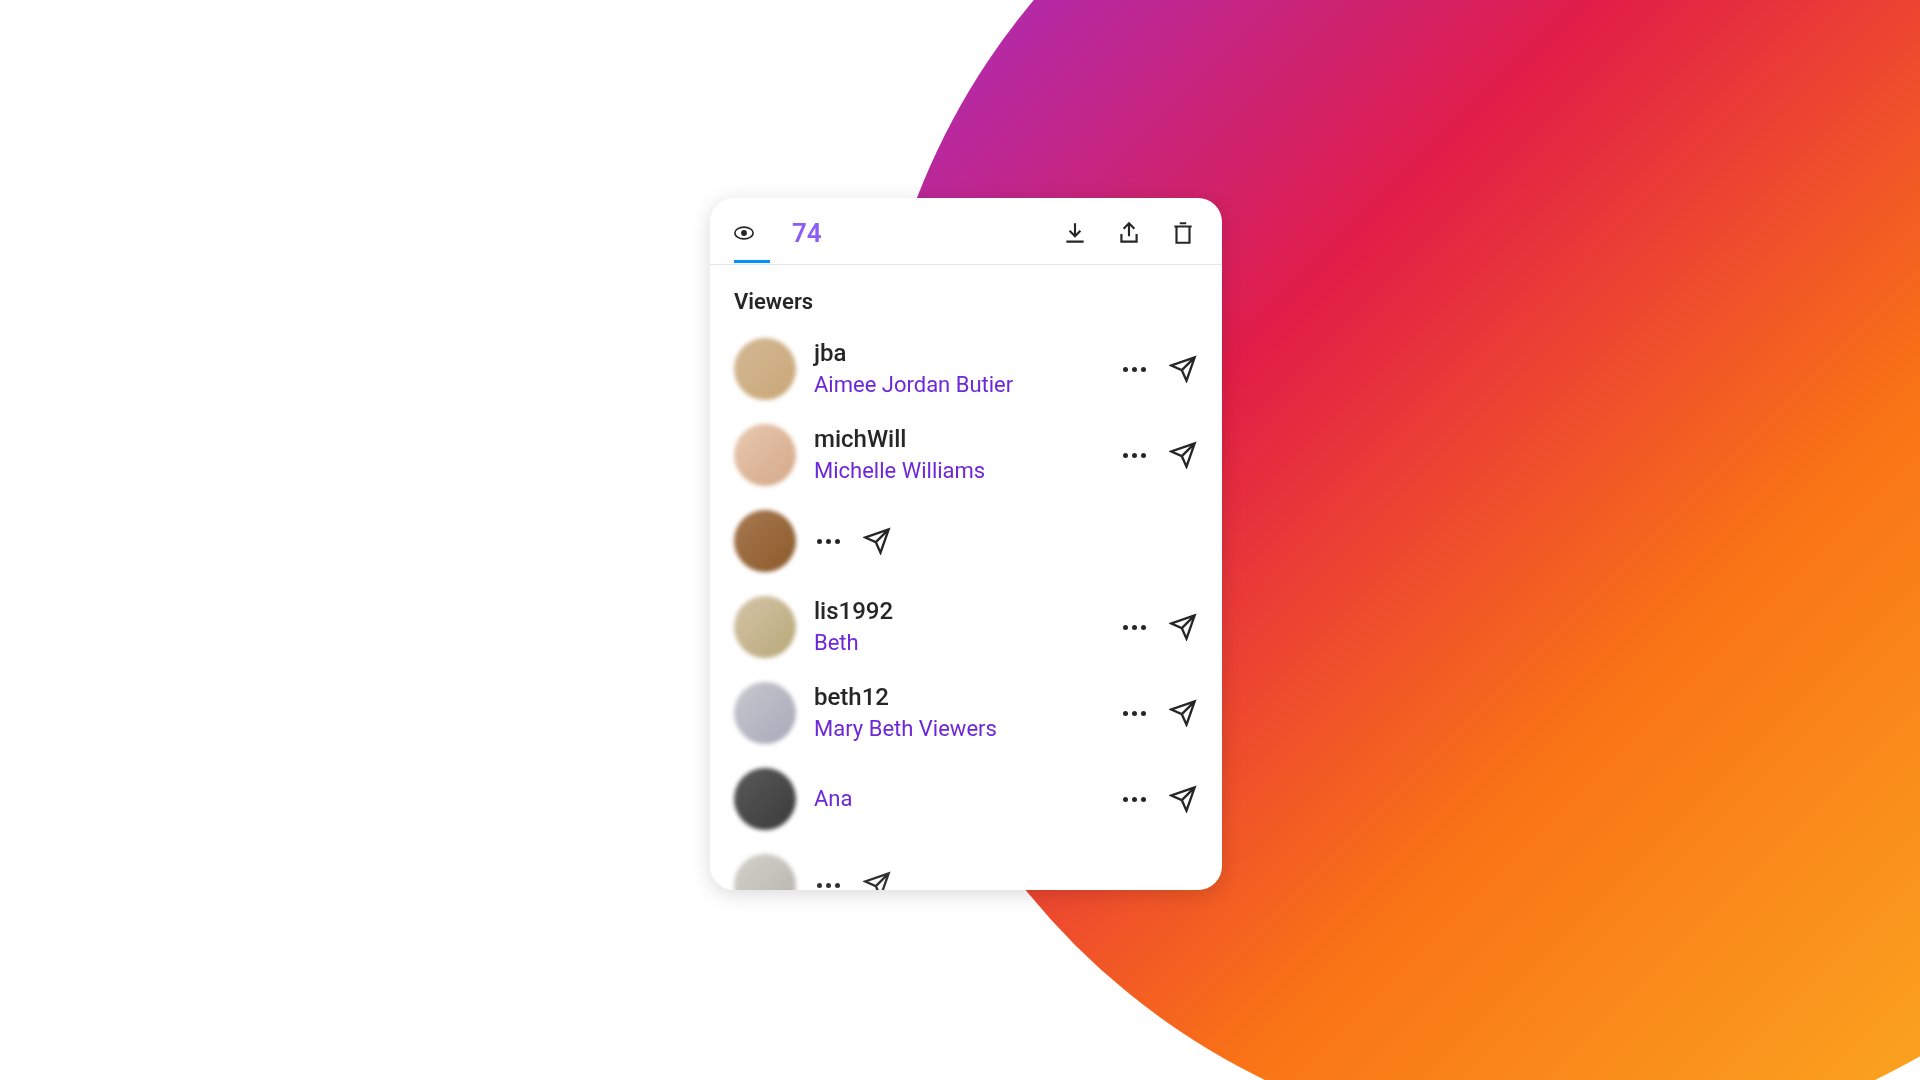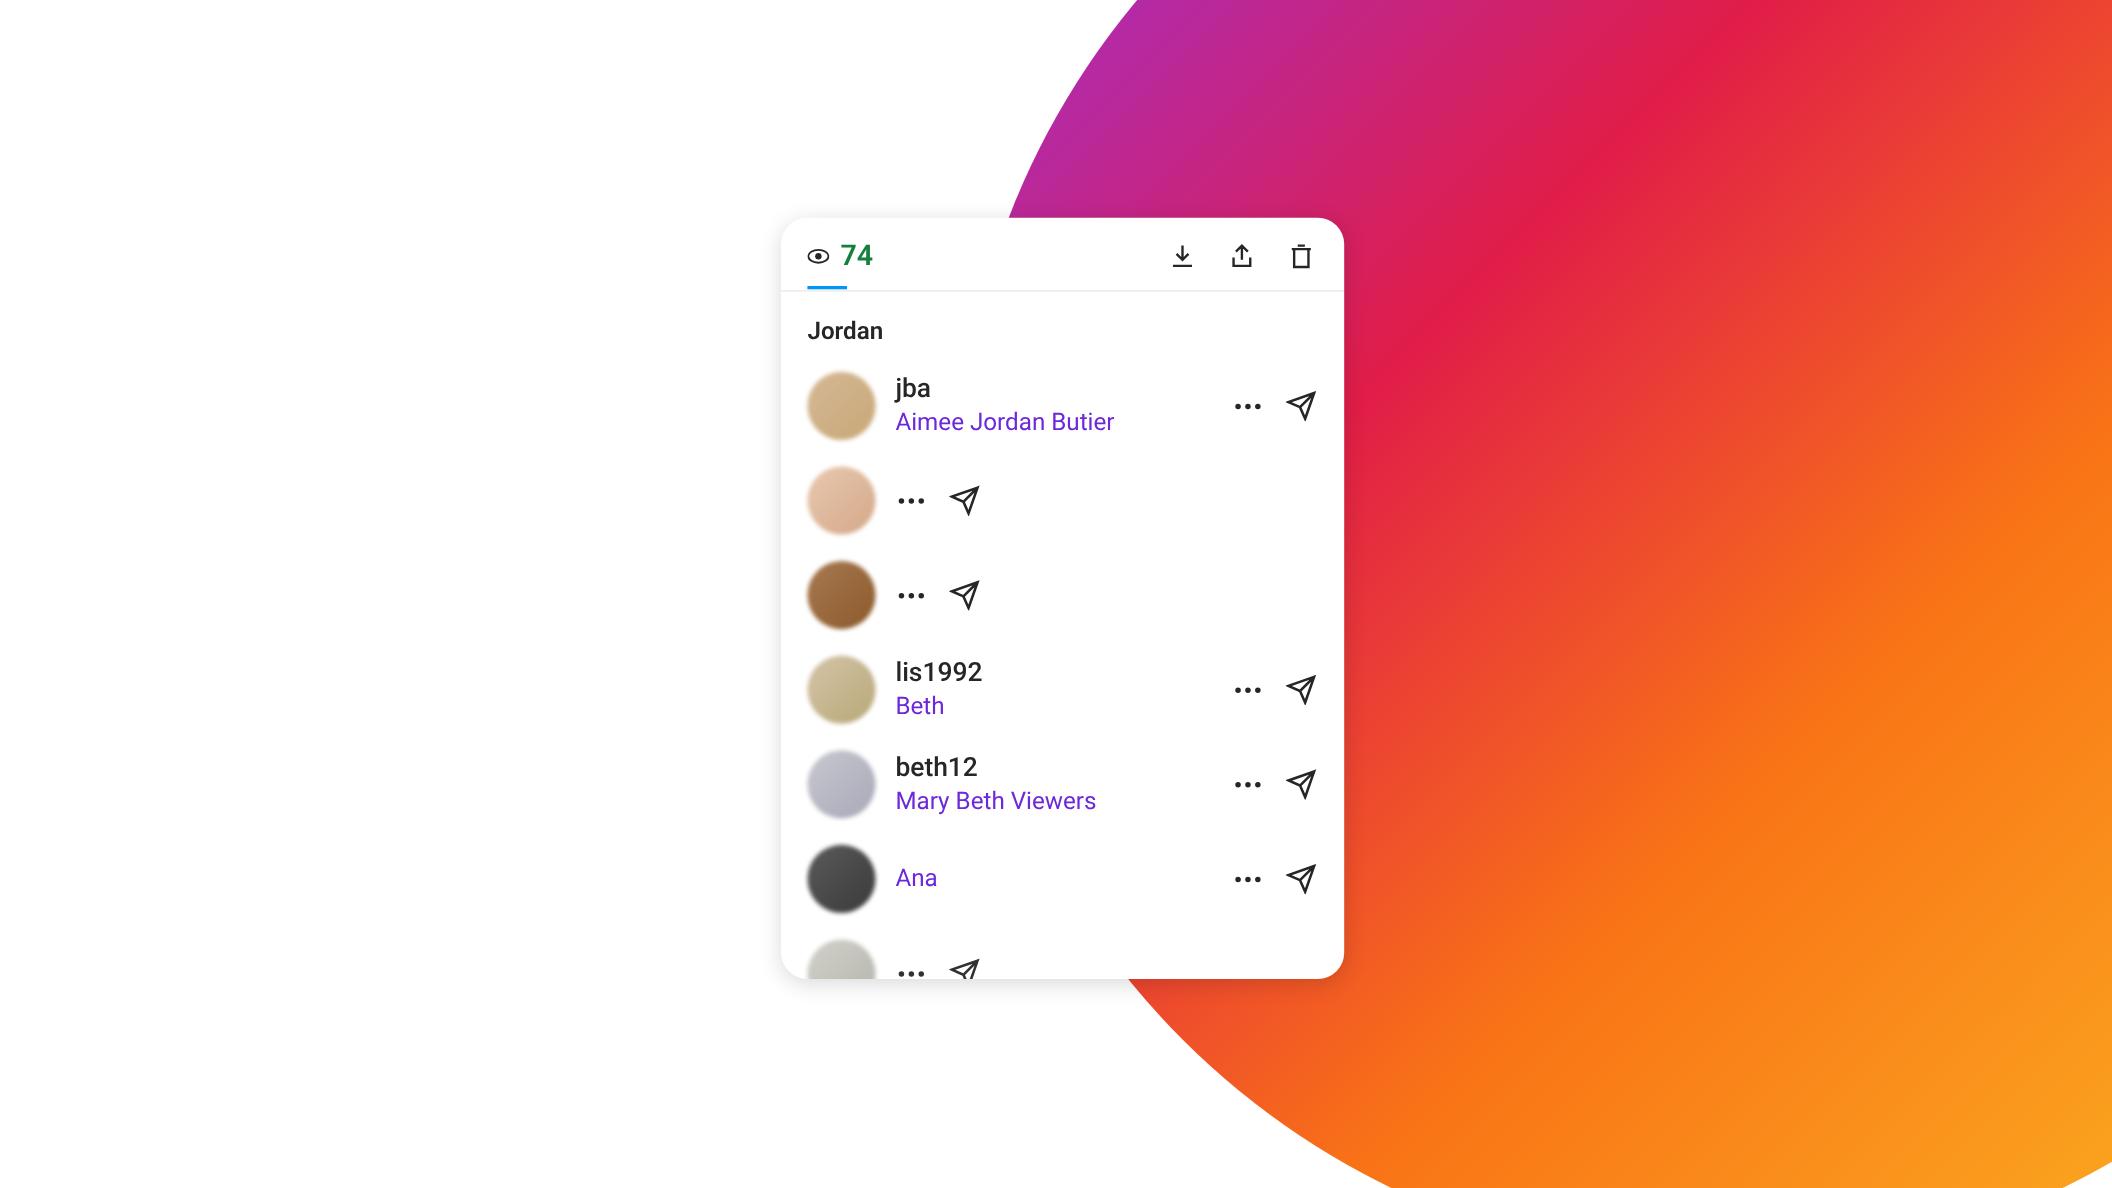--- a/index.html
+++ b/index.html
@@ -62,21 +62,22 @@
     }
     
     .eye-icon svg {
       width: 20px;
       height: 14px;
     }
     
     .count-number {
       font-size: 26px;
       font-weight: 600;
-      color: #15803d;
+      color: #8b5cf6;
+      margin-left: 28px;
     }
     
     .header-actions {
       display: flex;
       align-items: center;
       gap: 24px;
     }
     
     .action-icon {
       width: 30px;
@@ -239,21 +240,21 @@
       <span class="action-icon">
         <svg viewBox="0 0 24 24">
           <path d="M4 6 L20 6 M9 3 L15 3 M6 6 L6 21 L18 21 L18 6"></path>
         </svg>
       </span>
     </div>
   </div>
 
   <div class="tab-indicator"></div>
 
-  <div class="section-title">Jordan</div>
+  <div class="section-title">Viewers</div>
 
   <div class="viewer-list">
 
     <div class="viewer-row">
       <div class="avatar avatar-1"></div>
       <div class="viewer-info">
         <span class="username">jba</span>
         <span class="fullname">Aimee Jordan Butier</span>
       </div>
       <div class="row-actions">
@@ -267,20 +268,24 @@
         <span class="send-icon">
           <svg viewBox="0 0 24 24">
               <path d="M22 2 L2 9 L11 13 L15 22 L22 2 Z M11 13 L22 2"></path>
             </svg>
         </span>
       </div>
     </div>
 
     <div class="viewer-row">
       <div class="avatar avatar-2"></div>
+      <div class="viewer-info">
+        <span class="username">michWill</span>
+        <span class="fullname">Michelle Williams</span>
+      </div>
       <div class="row-actions">
         <span class="more-icon">
           <span class="dots">
               <span class="dot"></span>
               <span class="dot"></span>
               <span class="dot"></span>
             </span>
         </span>
         <span class="send-icon">
           <svg viewBox="0 0 24 24">

